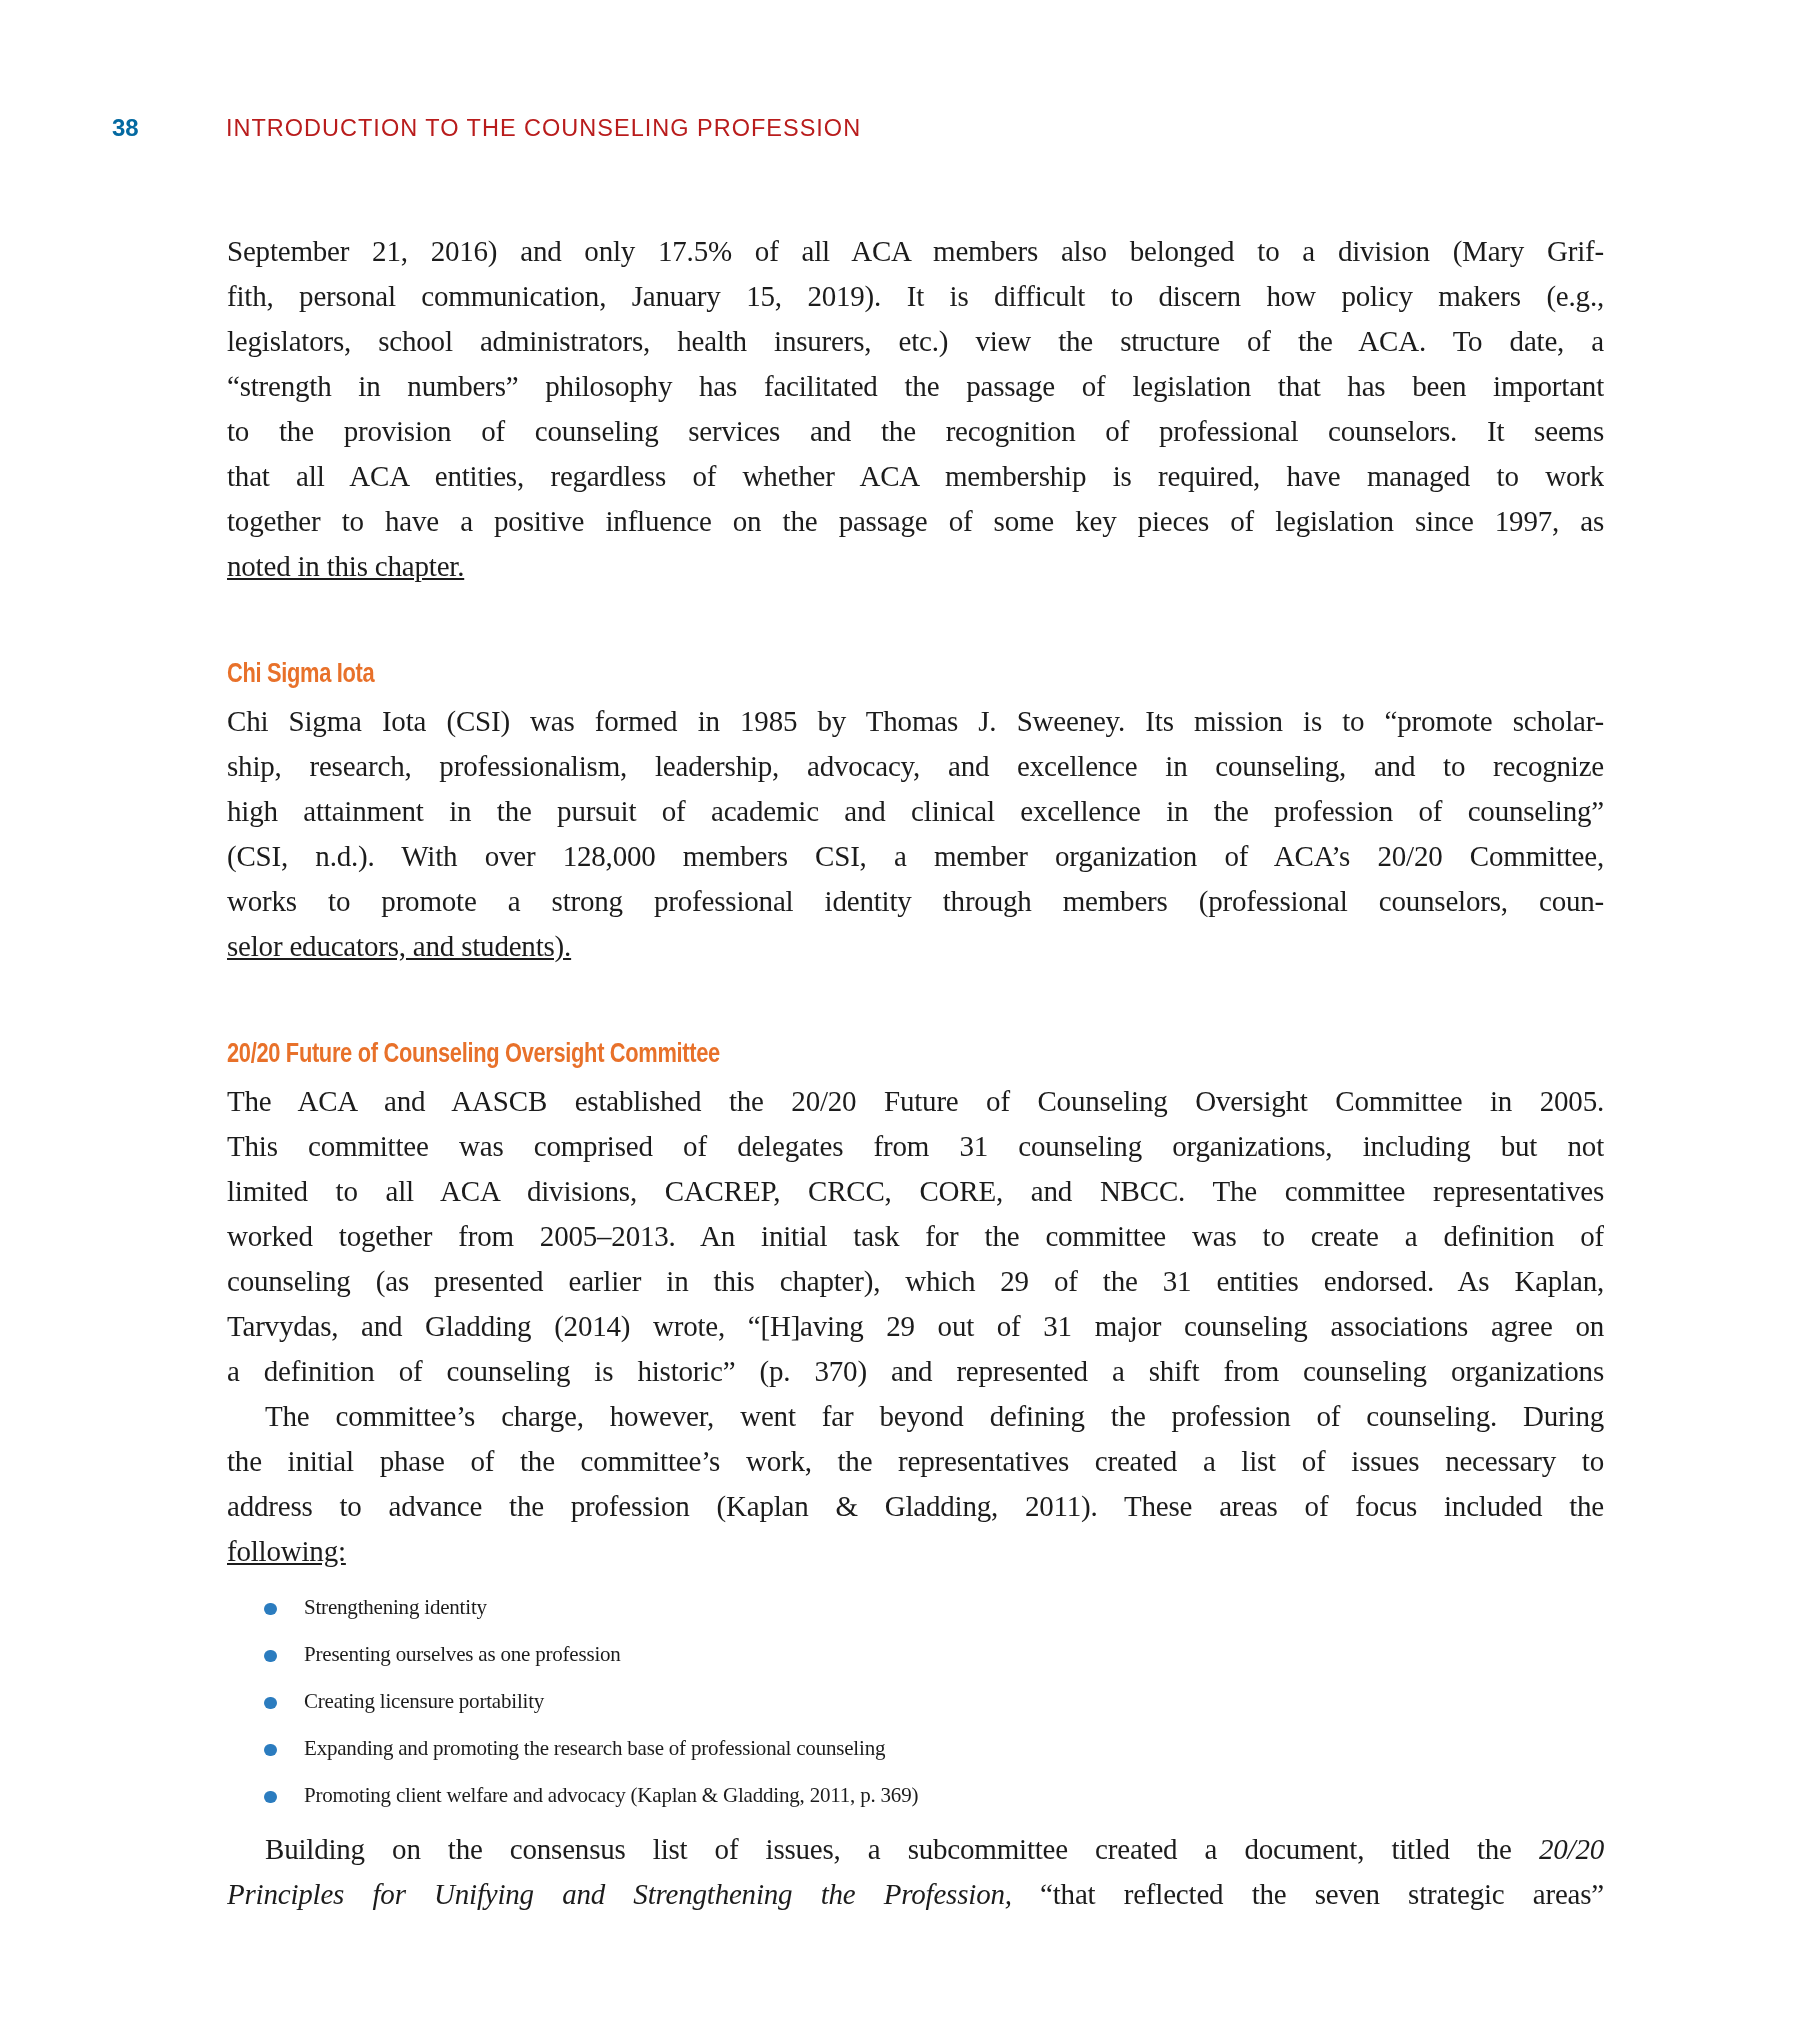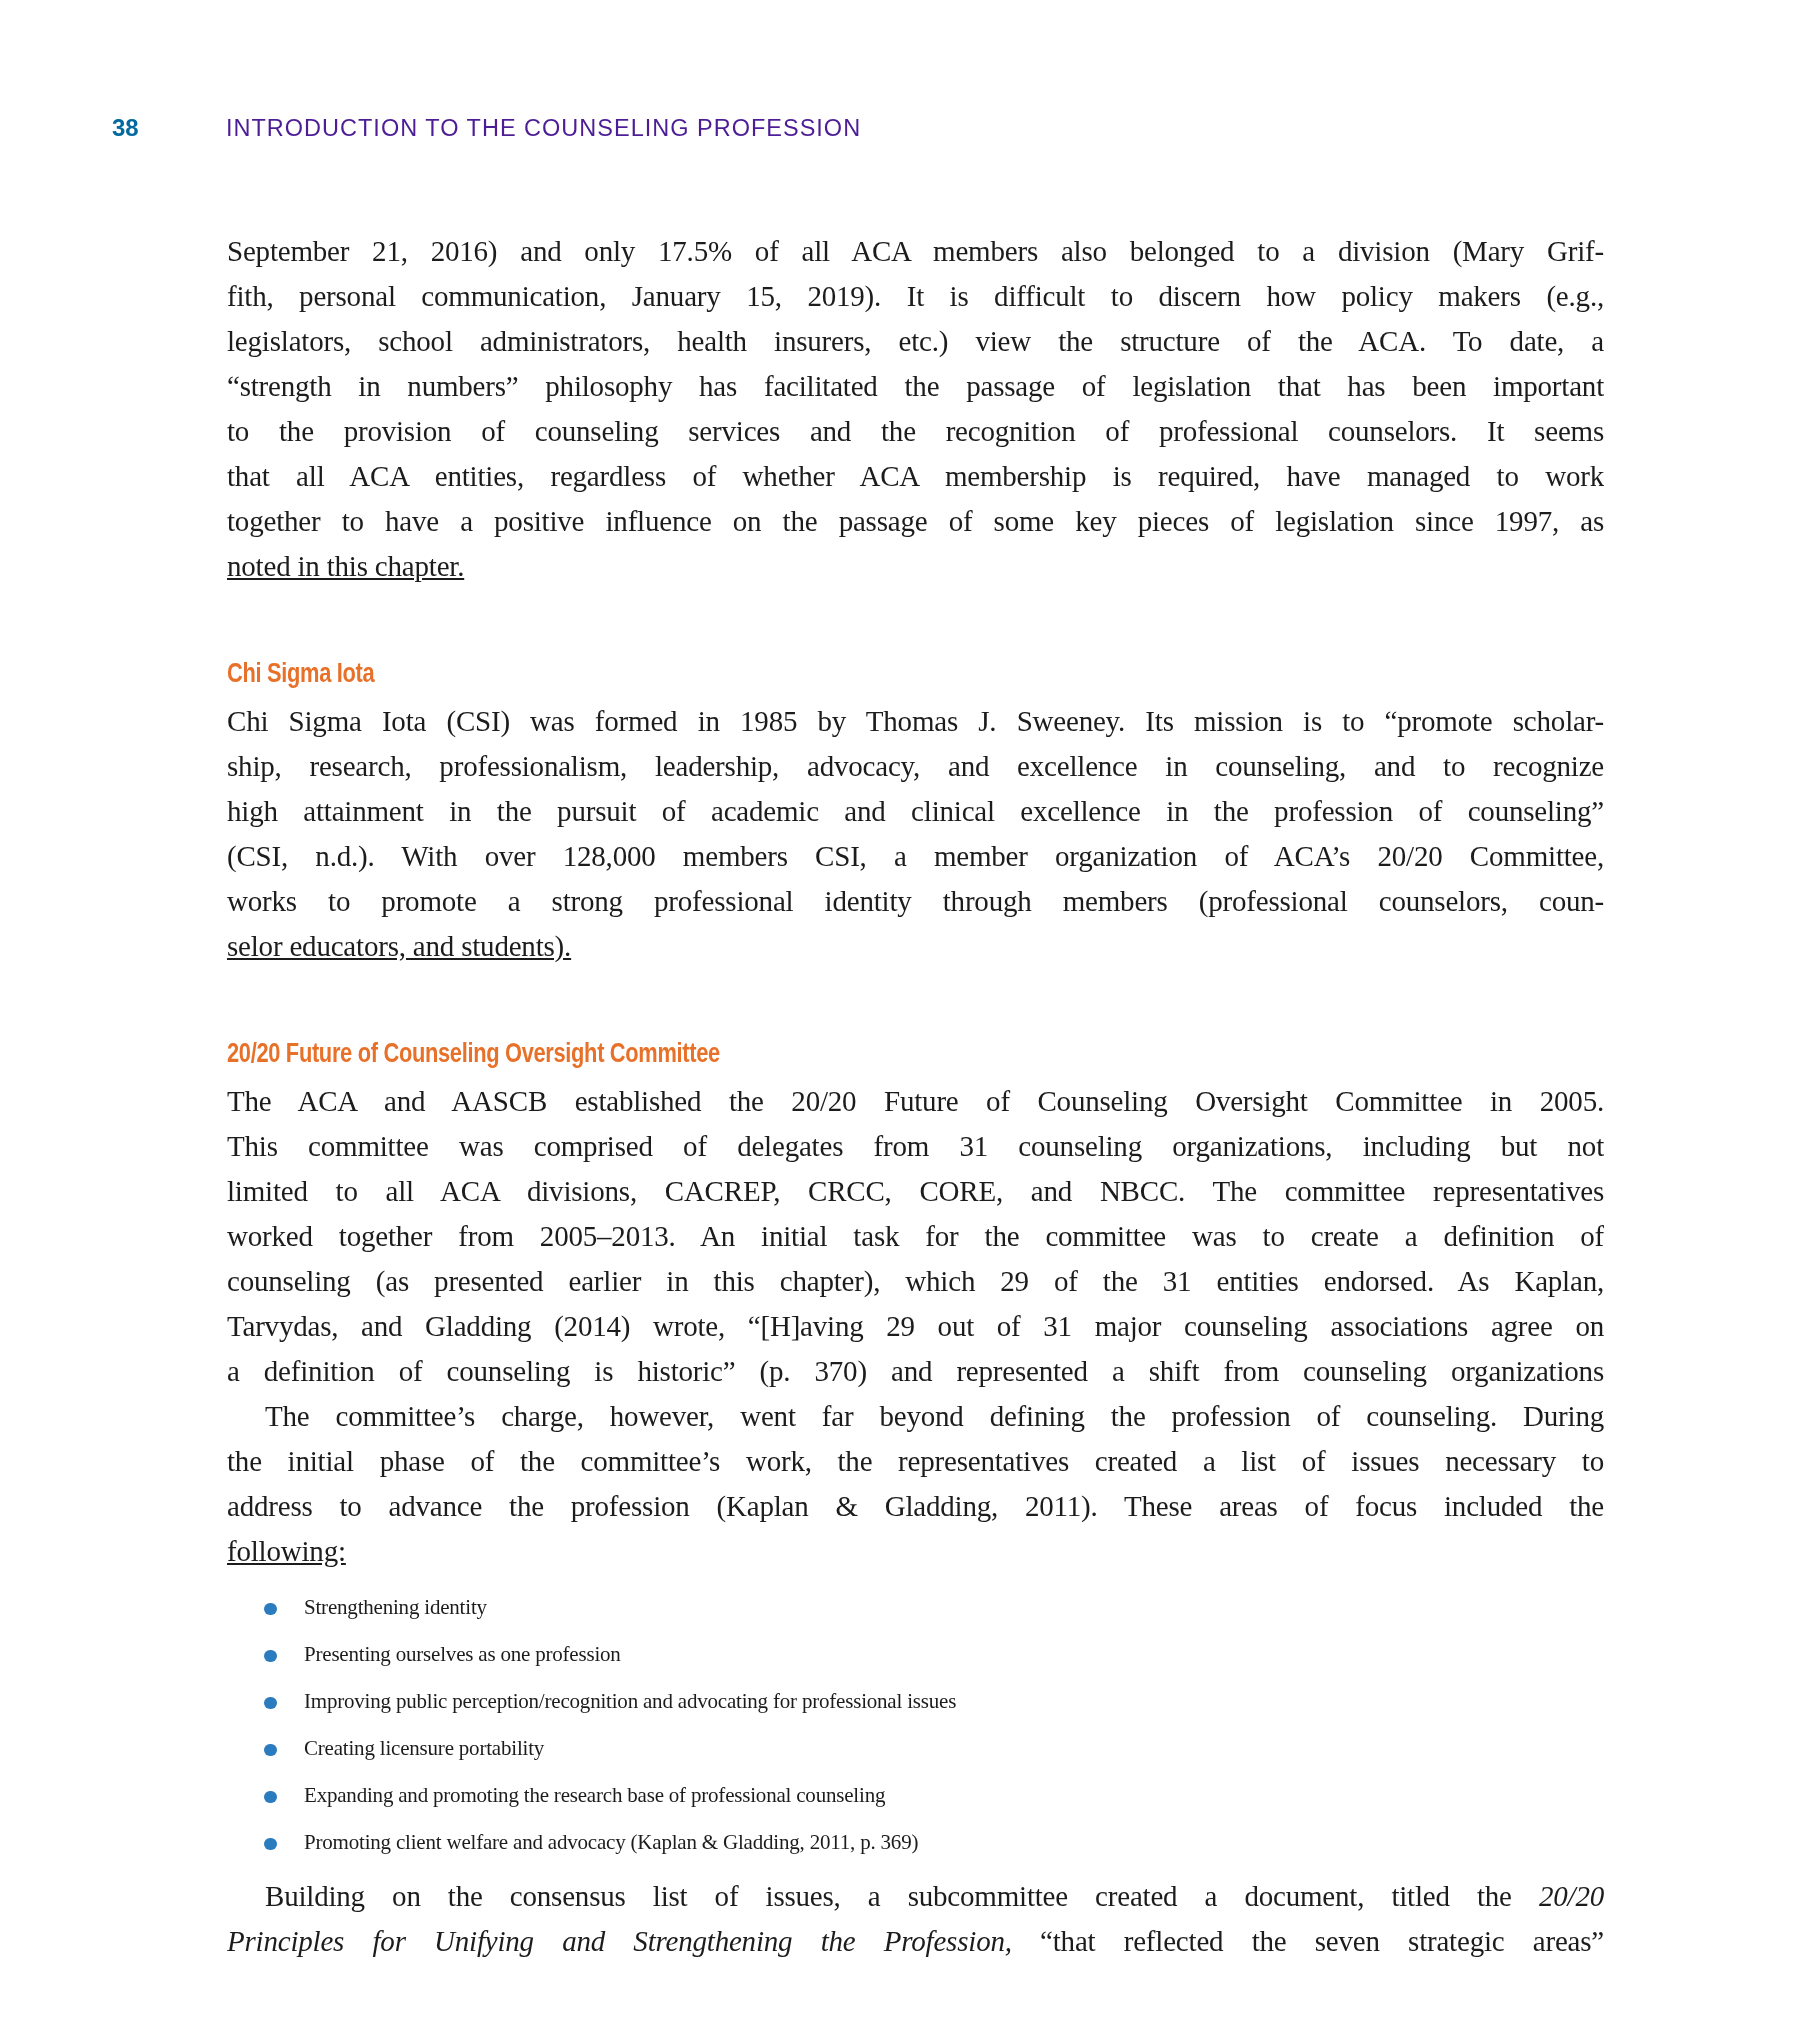--- a/index.html
+++ b/index.html
@@ -15,21 +15,21 @@
   }
   .page{position:relative;width:1815px;height:2268px;overflow:hidden;background:#ffffff;}
   .hdr-num{
     position:absolute;left:112px;top:115px;
     font-family:"Liberation Sans","DejaVu Sans",sans-serif;
     font-weight:700;font-size:24px;line-height:26px;color:#0369a1;
   }
   .hdr-title{
     position:absolute;left:226px;top:116px;
     font-family:"Liberation Sans","DejaVu Sans",sans-serif;
-    font-weight:400;font-size:23.5px;line-height:25px;letter-spacing:1px;color:#4c1d95;
+    font-weight:400;font-size:23.5px;line-height:25px;letter-spacing:1px;color:#b91c1c;
   }
   .main{position:absolute;left:227px;top:229px;width:1377px;}
   .para{margin:0;}
   .jline{
     font-size:29px;line-height:45px;height:45px;letter-spacing:-0.2px;
     text-align:justify;text-align-last:justify;overflow:hidden;white-space:normal;
   }
   .jline.last{text-align-last:left;text-decoration:underline;}
   .para.indent .jline:first-child{text-indent:38px;}
   .para.after-list{margin-top:8px;}
@@ -91,21 +91,20 @@
       </div>
       <div class="para indent">
         <div class="jline">The committee’s charge, however, went far beyond defining the profession of counseling. During</div>
         <div class="jline">the initial phase of the committee’s work, the representatives created a list of issues necessary to</div>
         <div class="jline">address to advance the profession (Kaplan &amp; Gladding, 2011). These areas of focus included the</div>
         <div class="jline last">following:</div>
       </div>
       <ul class="blist">
         <li><span class="dot"></span><span>Strengthening identity</span></li>
         <li><span class="dot"></span><span>Presenting ourselves as one profession</span></li>
-        <li><span class="dot"></span><span>Improving public perception/recognition and advocating for professional issues</span></li>
         <li><span class="dot"></span><span>Creating licensure portability</span></li>
         <li><span class="dot"></span><span>Expanding and promoting the research base of professional counseling</span></li>
         <li><span class="dot"></span><span>Promoting client welfare and advocacy (Kaplan &amp; Gladding, 2011, p. 369)</span></li>
       </ul>
       <div class="para indent after-list">
         <div class="jline">Building on the consensus list of issues, a subcommittee created a document, titled the <i>20/20</i></div>
         <div class="jline"><i>Principles for Unifying and Strengthening the Profession,</i> “that reflected the seven strategic areas”</div>
       </div>
     </div>
 </div>

